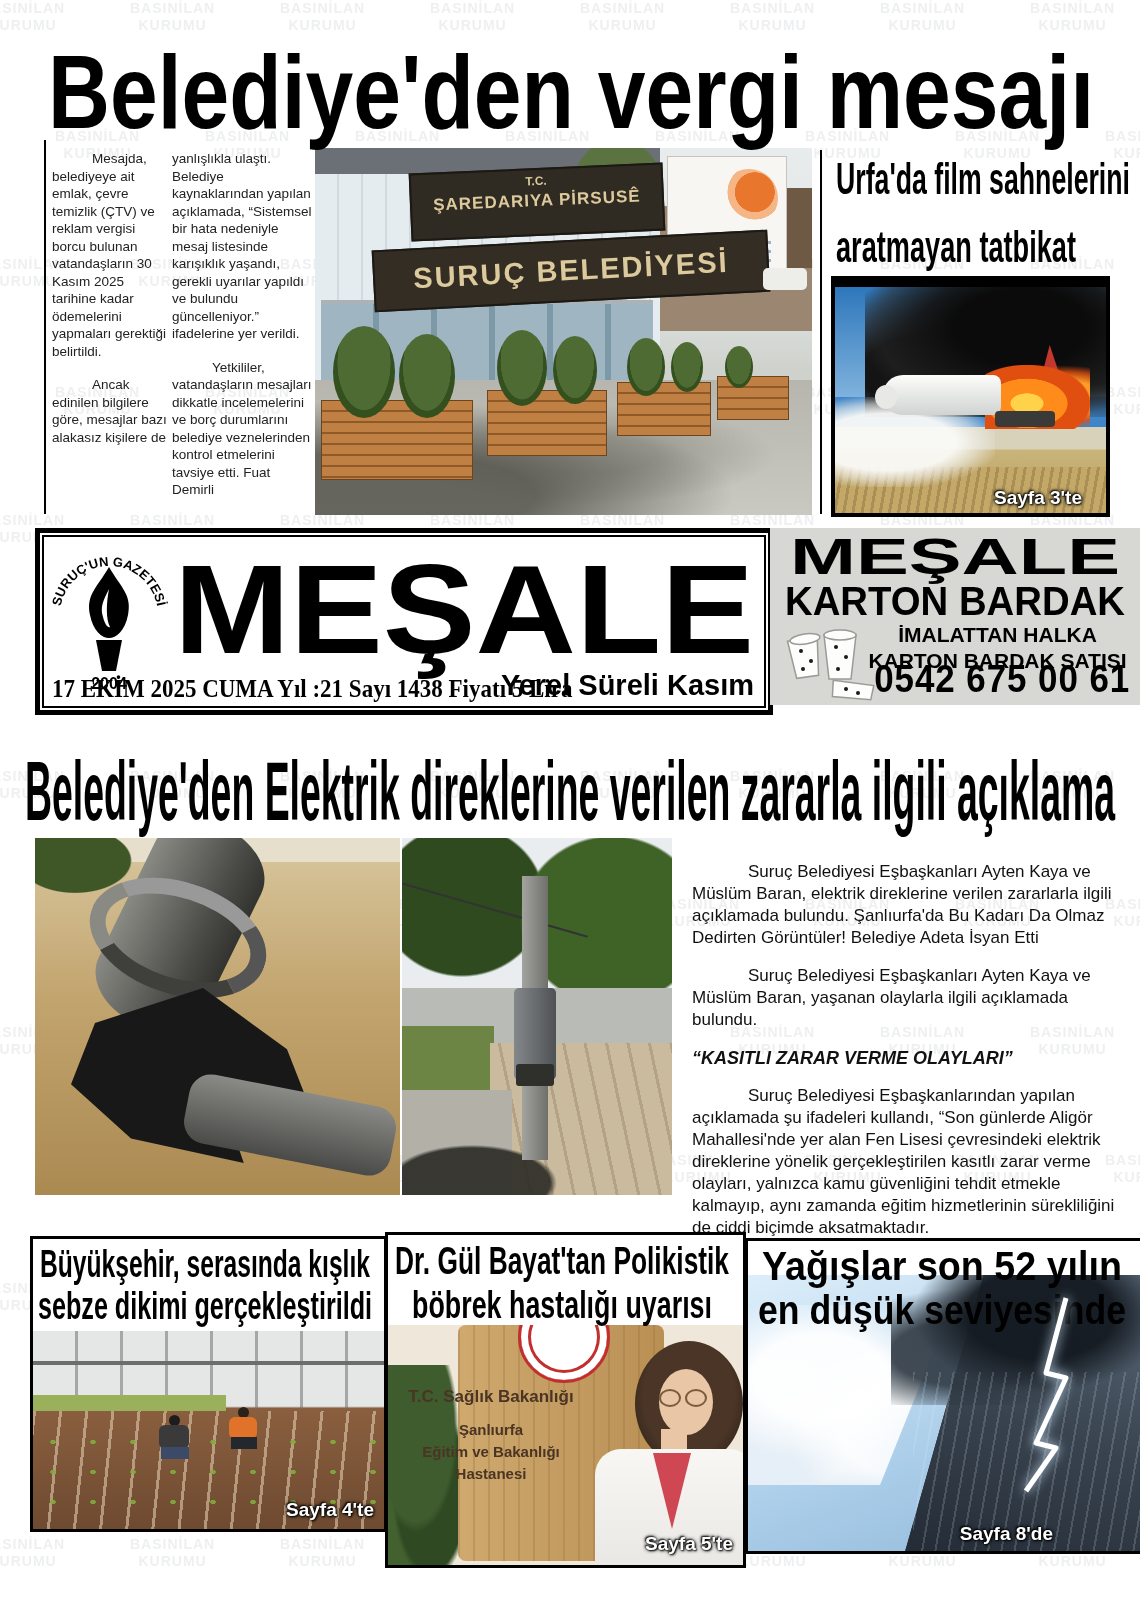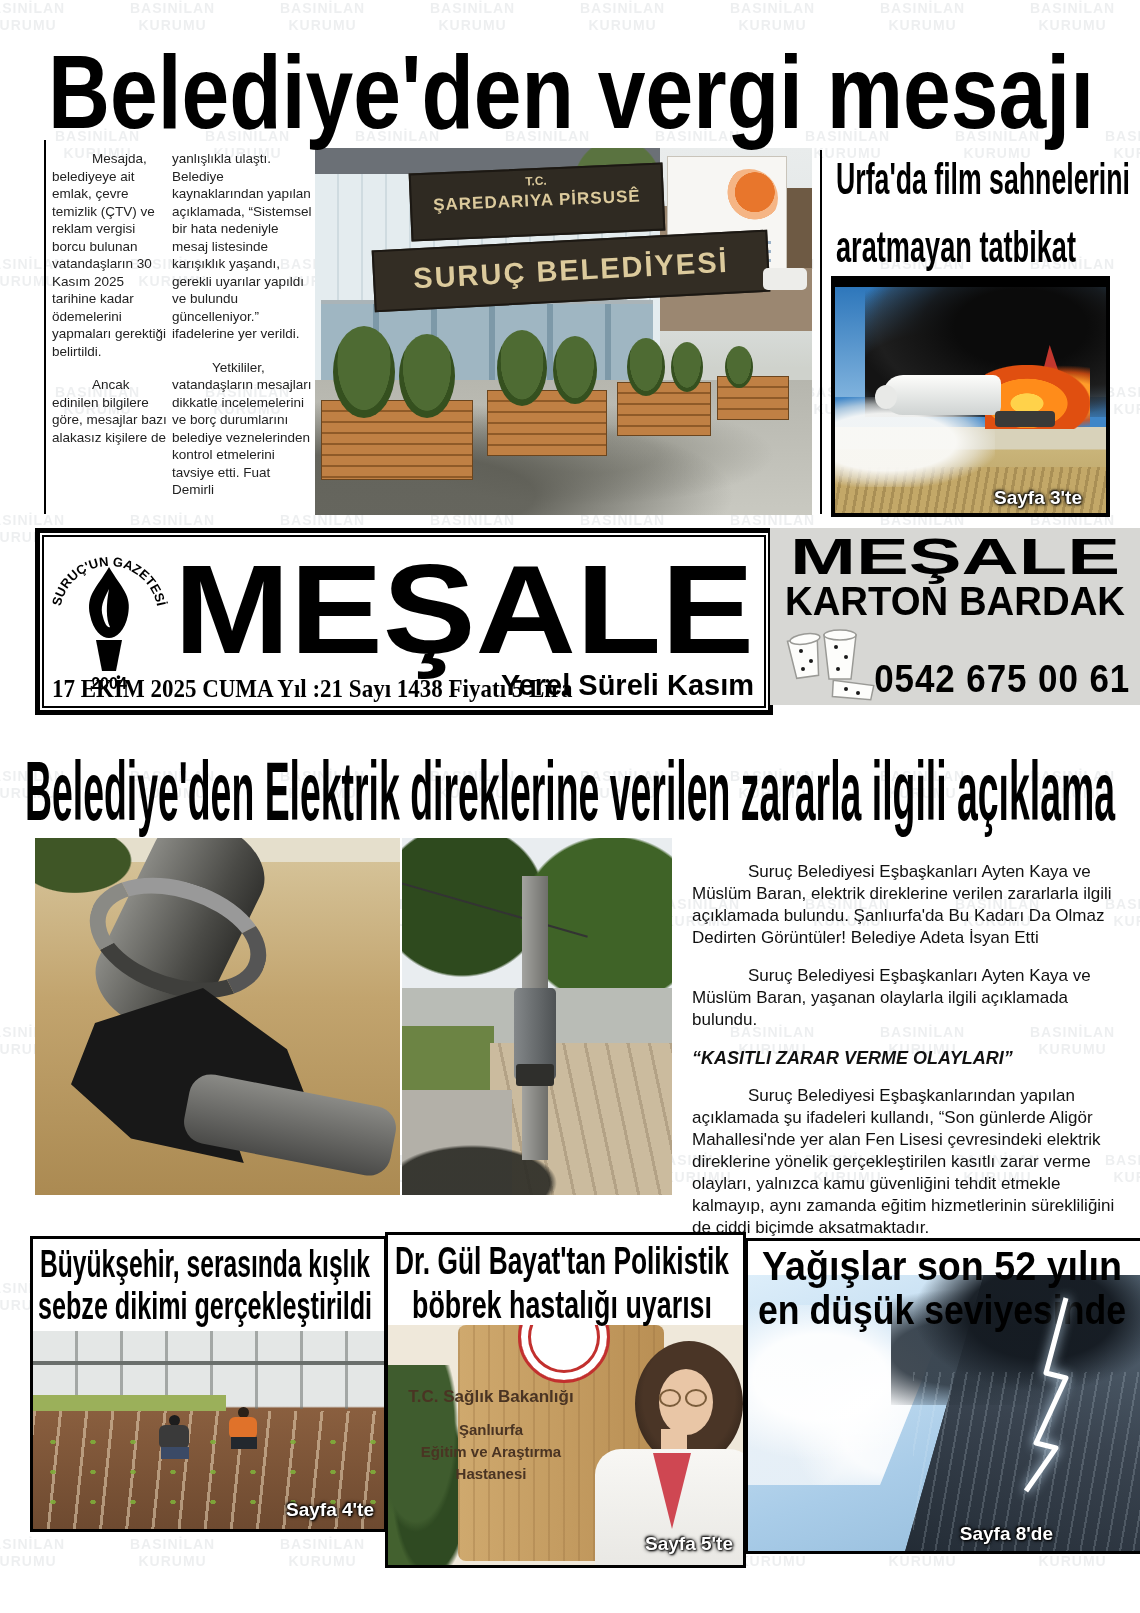--- a/index.html
+++ b/index.html
@@ -490,20 +490,24 @@
     <div id="mh-subtitle">Yerel Süreli Kasım</div>
   </div>
 
   <div class="abs" id="ad">
     <svg style="position:absolute;left:10px;top:2px;overflow:visible" width="350" height="52">
       <text x="175" y="44" font-size="50" font-weight="bold" text-anchor="middle" font-family="Liberation Sans,sans-serif" fill="#000" textLength="330" lengthAdjust="spacingAndGlyphs">MEŞALE</text>
     </svg>
     <svg style="position:absolute;left:10px;top:52px;overflow:visible" width="350" height="42">
       <text x="175" y="35" font-size="40" font-weight="bold" text-anchor="middle" font-family="Liberation Sans,sans-serif" fill="#000" textLength="340" lengthAdjust="spacingAndGlyphs">KARTON BARDAK</text>
     </svg>
+    <div class="r34">
+      <span>İMALATTAN HALKA</span><br>
+      <span>KARTON BARDAK SATIŞI</span>
+    </div>
     <div class="phone">0542 675 00 61</div>
     <svg style="position:absolute;left:6px;bottom:2px" width="120" height="86">
       <g stroke="#9a9a96" stroke-width="1.5" fill="#fdfdfb">
         <path d="M14,22 L44,22 L40,60 L18,60 Z" transform="rotate(-8 29 41)"></path>
         <path d="M48,18 L80,18 L75,62 L53,62 Z"></path>
         <path d="M58,62 L98,70 L94,84 L56,78 Z" transform="rotate(-4 77 73)"></path>
         <ellipse cx="29" cy="22" rx="15" ry="5" transform="rotate(-8 29 22)"></ellipse>
         <ellipse cx="64" cy="18" rx="16" ry="5"></ellipse>
       </g>
       <g fill="#1a1a1a">
@@ -584,21 +588,21 @@
     </svg>
     <svg class="hl" style="left:4px;top:46px" width="341" height="44">
       <text x="170" y="37" font-size="39" text-anchor="middle" textLength="300" lengthAdjust="spacingAndGlyphs">böbrek hastalığı uyarısı</text>
     </svg>
     <div class="photo" id="ph-doc">
       <div class="d-plant"></div>
       <div class="d-panel"></div>
       <div class="d-emblem"></div>
       <span class="d-l" style="top:62px;font-size:17px">T.C. Sağlık Bakanlığı</span>
       <span class="d-l" style="top:96px;font-size:15px">Şanlıurfa</span>
-      <span class="d-l" style="top:118px;font-size:15px">Eğitim ve Araştırma</span>
+      <span class="d-l" style="top:118px;font-size:15px">Eğitim ve Bakanlığı</span>
       <span class="d-l" style="top:140px;font-size:15px">Hastanesi</span>
       <div class="d-hair"></div>
       <div class="d-face"></div>
       <div class="d-gl1"></div>
       <div class="d-gl2"></div>
       <div class="d-neck"></div>
       <div class="d-coat"></div>
       <div class="d-red"></div>
       <span class="cap" style="right:10px;bottom:10px">Sayfa 5'te</span>
     </div>

